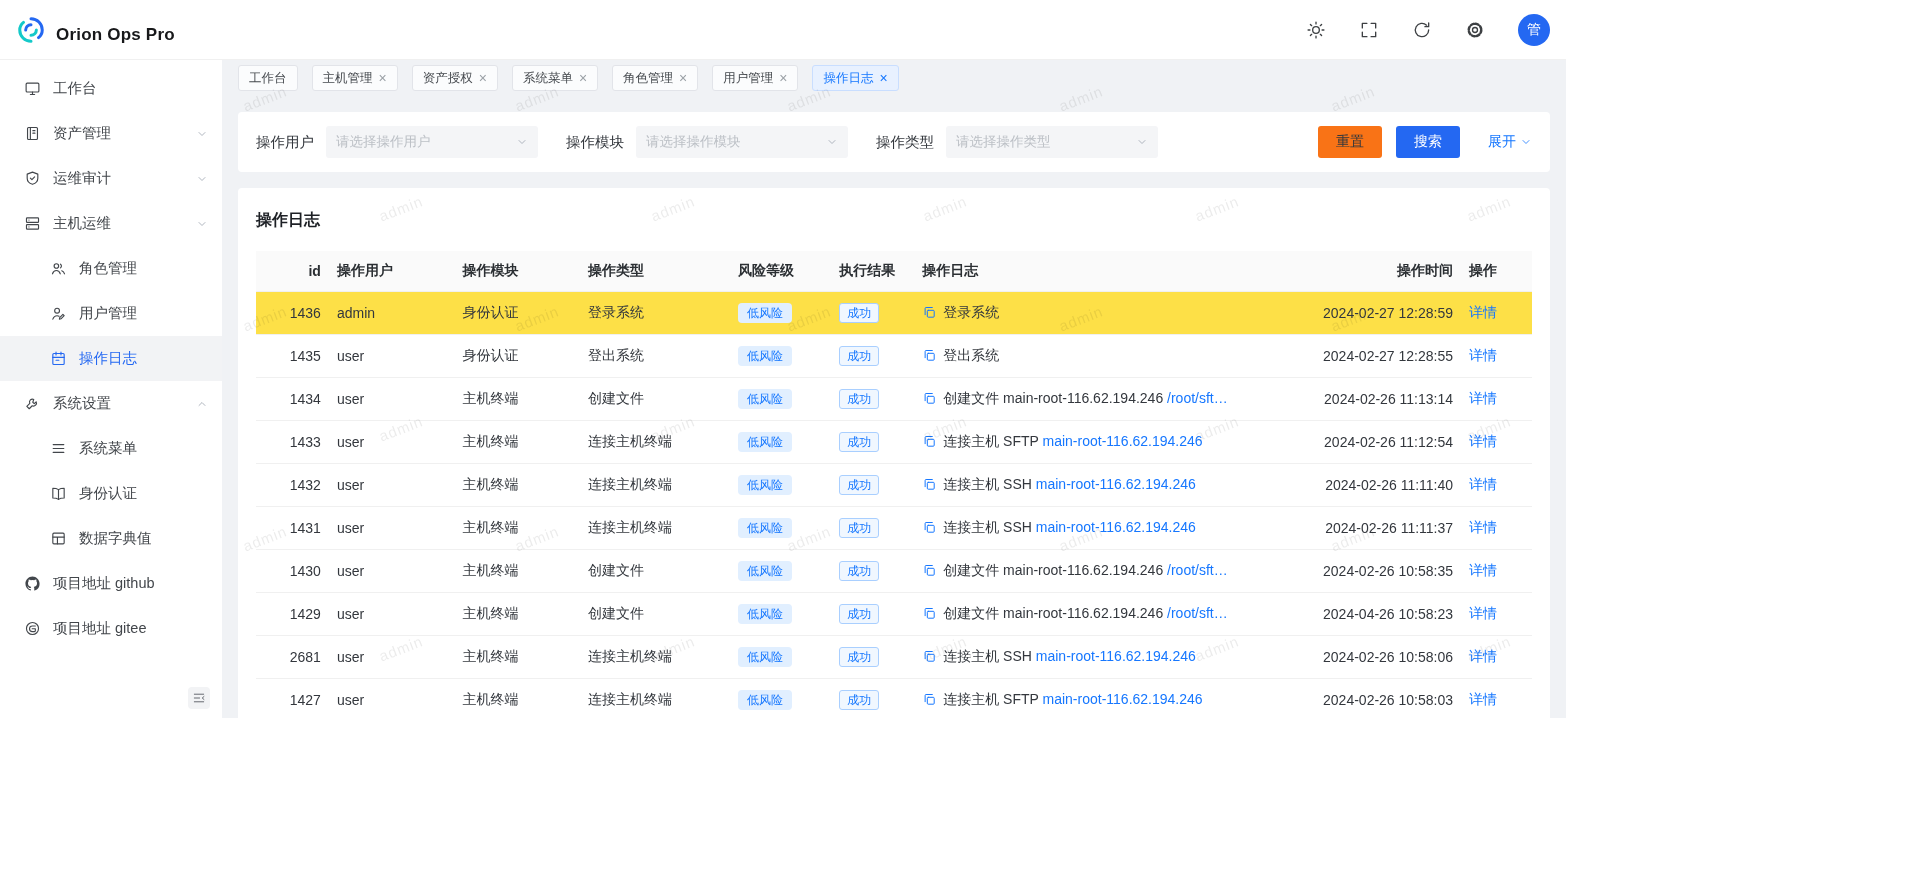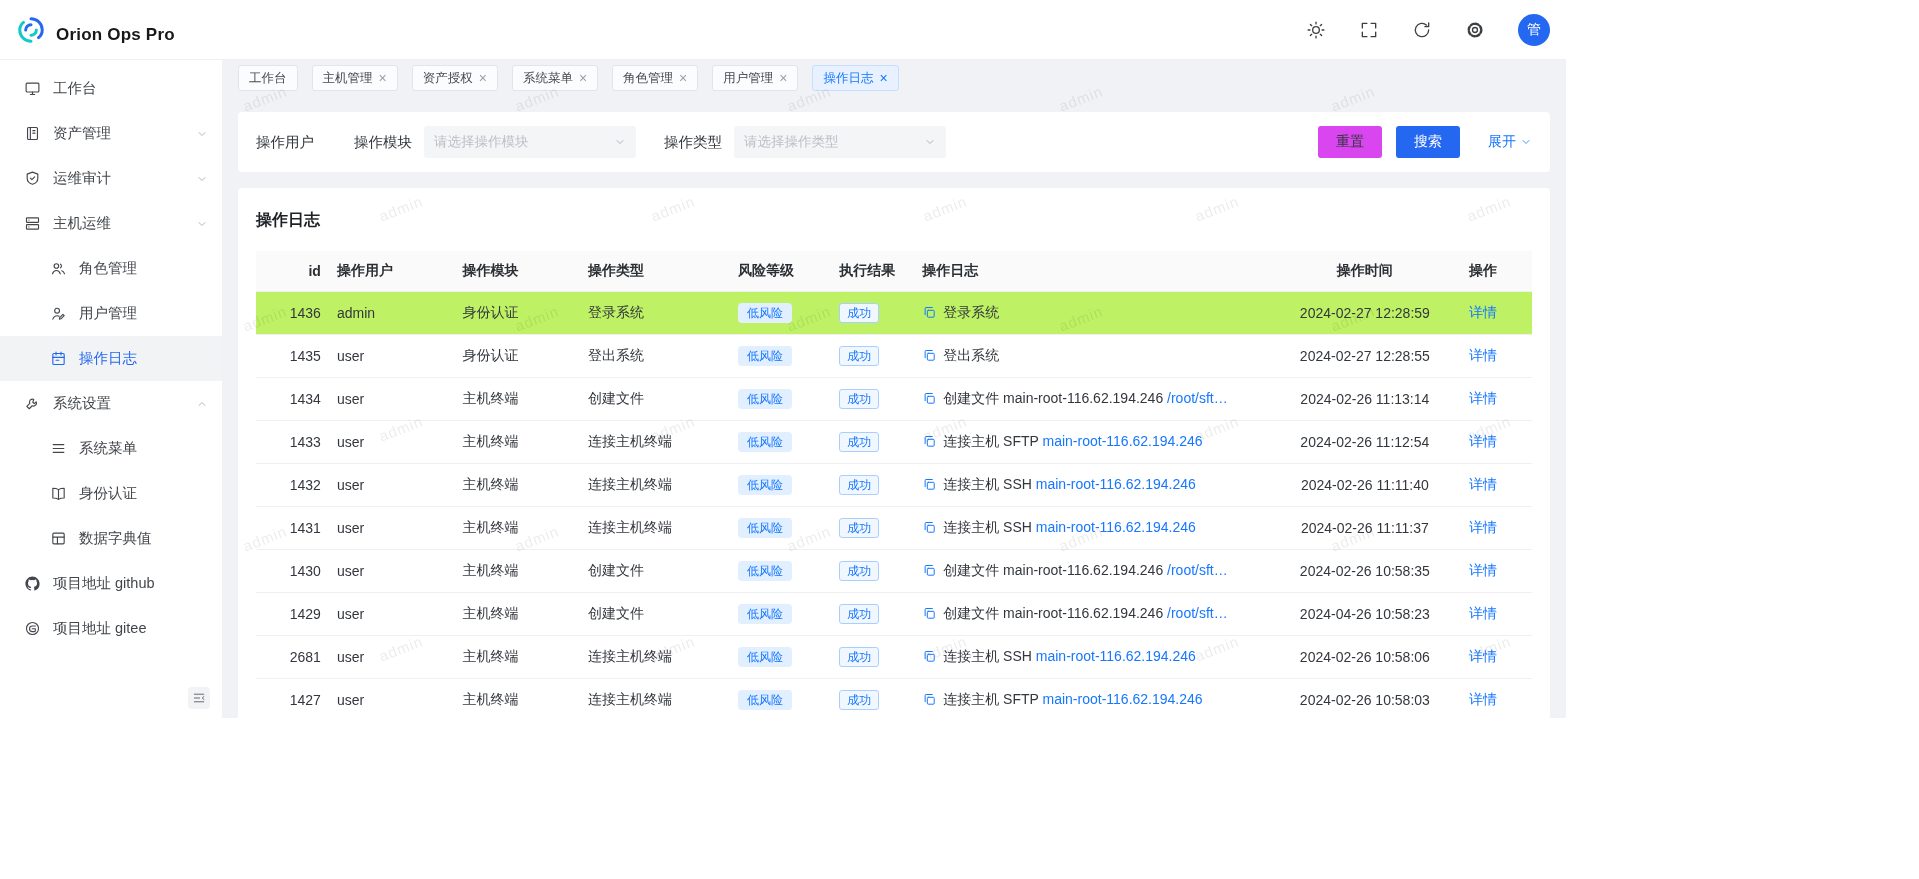--- a/index.html
+++ b/index.html
@@ -46,33 +46,33 @@
   .tab.active .tclose::after{color:#1677ff;}
 
   .filter-card{margin-top:16px;height:60px;background:#fff;border-radius:4px;display:flex;align-items:center;padding:0 18px;}
   .fgroup{display:flex;align-items:center;margin-right:28px;}
   .flabel{font-size:14.5px;color:#33373d;margin-right:12px;white-space:nowrap;}
   .fselect{width:212px;height:32px;background:#f4f5f7;border-radius:3px;display:flex;align-items:center;padding:0 10px;cursor:pointer;}
   .fplaceholder{flex:1;font-size:13.5px;color:#bcc0c6;white-space:nowrap;overflow:hidden;}
   .fselect .chev{margin-left:6px;}
   .fbuttons{margin-left:auto;display:flex;align-items:center;}
   .btn{height:32px;padding:0 18px;border:none;border-radius:3px;font-size:14px;cursor:pointer;font-family:inherit;}
-  .btn-reset{background:#d946ef;color:#33373d;}
+  .btn-reset{background:#f97316;color:#33373d;}
   .btn-search{background:#2468f2;color:#fff;margin-left:14px;}
   .expand-link{display:inline-flex;align-items:center;gap:4px;color:#1677ff;font-size:14px;margin-left:28px;cursor:pointer;}
   .expand-link .chev{color:#1677ff;}
 
   .table-card{position:relative;margin-top:16px;height:620px;background:#fff;border-radius:4px 4px 0 0;padding:22px 18px 0 18px;}
   .card-title{font-size:16px;font-weight:700;color:#1d2025;margin-bottom:20px;}
   table{width:100%;border-collapse:collapse;table-layout:fixed;}
   th{background:#fafafa;text-align:left;font-size:14px;font-weight:700;color:#2b2f33;padding:11px 8px;border-bottom:1px solid #f0f0f0;white-space:nowrap;}
   td{font-size:14px;color:#33373d;padding:11px 8px;border-bottom:1px solid #f0f0f0;white-space:nowrap;overflow:hidden;text-overflow:ellipsis;}
   th:first-child,td:first-child{padding-left:12px;text-align:right;}
-  .c-center{text-align:center;}
-  tr.row-hover td{background:#bef264;}
+  .c-center{text-align:right;}
+  tr.row-hover td{background:#fde047;}
   .tag-risk{display:inline-block;background:#e1efff;color:#1677ff;font-size:12px;line-height:20px;padding:0 9px;border-radius:4px;}
   .tag-result{display:inline-block;background:#f0f7ff;color:#1677ff;border:1px solid #a9cfff;font-size:12px;line-height:18px;padding:0 7px;border-radius:3px;}
   .lnk{color:#1677ff;text-decoration:none;cursor:pointer;}
   .copy-ic{display:inline-block;vertical-align:-3px;margin-right:6px;color:#1677ff;cursor:pointer;}
   .copy-ic svg{width:15px;height:15px;}
 
   
   .watermark-layer{position:absolute;left:222px;top:60px;right:0;bottom:0;overflow:hidden;z-index:50;pointer-events:none;}
   .wm{position:absolute;transform:rotate(-21deg);color:rgba(0,0,0,0.08);font-size:15px;letter-spacing:1px;user-select:none;}
 </style>
@@ -297,20 +297,28 @@
       </div>
       <div class="tab active">
         <span>操作日志</span>
           <span class="tclose"></span>
       </div>
     </div>
 
     <div class="filter-card">
       <div class="fgroup">
         <span class="flabel">操作用户</span>
+        <div class="fselect">
+          <span class="fplaceholder">请选择操作用户</span>
+          <span class="chev">
+              <svg viewBox="0 0 24 24">
+                <path d="M6 9l6 6 6-6"></path>
+              </svg>
+            </span>
+        </div>
       </div>
       <div class="fgroup">
         <span class="flabel">操作模块</span>
         <div class="fselect">
           <span class="fplaceholder">请选择操作模块</span>
           <span class="chev">
               <svg viewBox="0 0 24 24">
                 <path d="M6 9l6 6 6-6"></path>
               </svg>
             </span>

